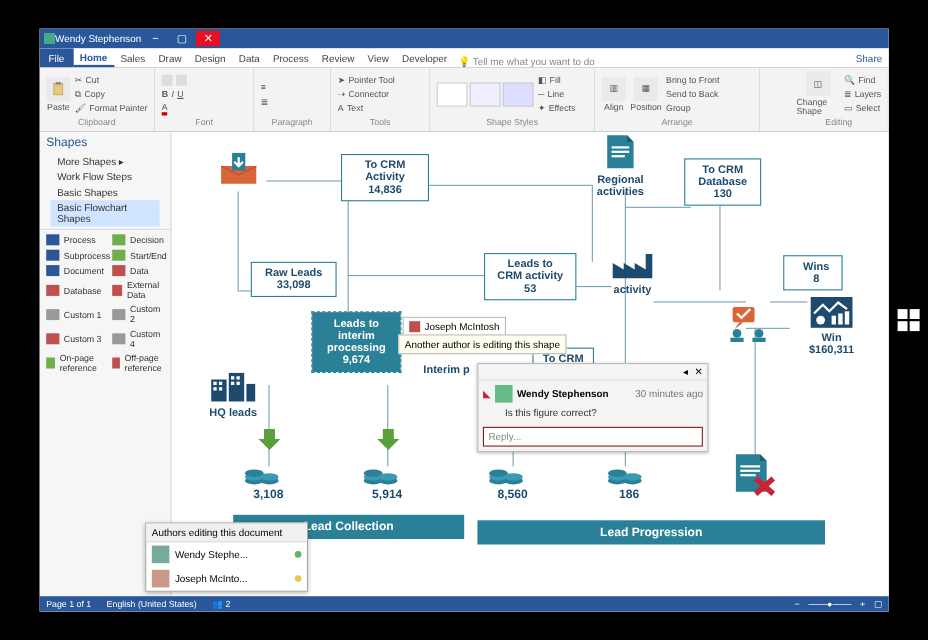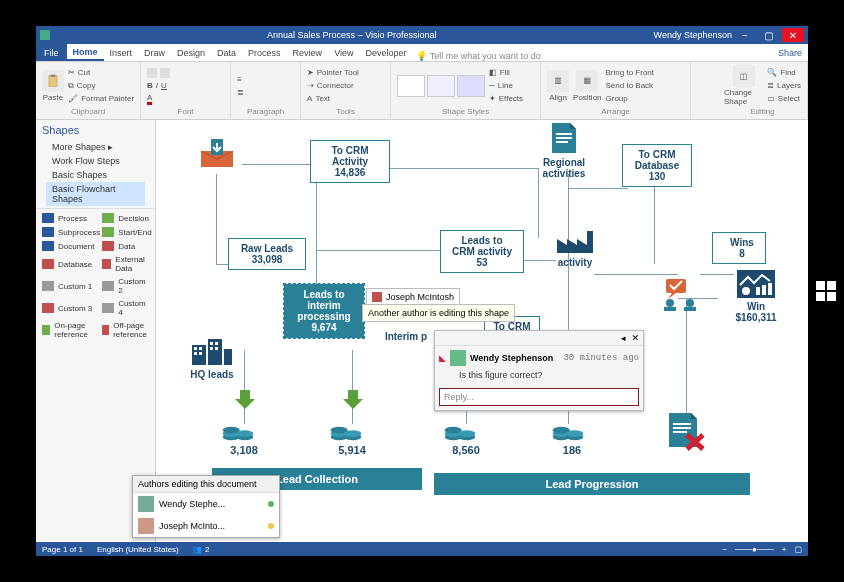--- a/index.html
+++ b/index.html
@@ -152,37 +152,32 @@
   <div class="win-logo">
     <div class="a"></div>
       <div class="b"></div>
       <div class="c"></div>
       <div class="d"></div>
   </div>
   <div class="screen">
 
     <div class="titlebar">
       <span style="width:10px;height:10px;background:#4a8;"></span>
-      <div class="title-center">
-        <span>Annual Sales Process</span>
-        <span> – </span>
-        <span>Visio Professional</span>
-      </div>
       <div class="title-right">
         <span>Wendy Stephenson</span>
         <div class="win-ctrl">−</div>
         <div class="win-ctrl">▢</div>
         <div class="win-ctrl close">✕</div>
       </div>
     </div>
 
     <div class="menubar">
       <div class="file">File</div>
       <div class="tab active">Home</div>
-      <div class="tab">Insert</div>
+      <div class="tab">Sales</div>
       <div class="tab">Draw</div>
       <div class="tab">Design</div>
       <div class="tab">Data</div>
       <div class="tab">Process</div>
       <div class="tab">Review</div>
       <div class="tab">View</div>
       <div class="tab">Developer</div>
       <div class="tell">
         <span>💡</span>
         <span>Tell me what you want to do</span>
@@ -624,21 +619,21 @@
 
         <div class="comment" style="left:278px; top:210px;">
           <div class="c-head">
             <span>◂</span>
             <span class="c-close">✕</span>
           </div>
           <div class="c-user">
             <span style="color:#c23;">◣</span>
             <div class="avatar"></div>
             <b>Wendy Stephenson</b>
-            <span style="margin-left:auto;color:#777;font-family:Liberation Mono, monospace;">30 minutes ago</span>
+            <span style="margin-left:auto;color:#777;">30 minutes ago</span>
           </div>
           <div class="c-text">Is this figure correct?</div>
           <div class="c-reply">Reply...</div>
         </div>
 
       </div>
     </div>
 
     <div class="authors-pop">
       <div class="ap-title">Authors editing this document</div>

